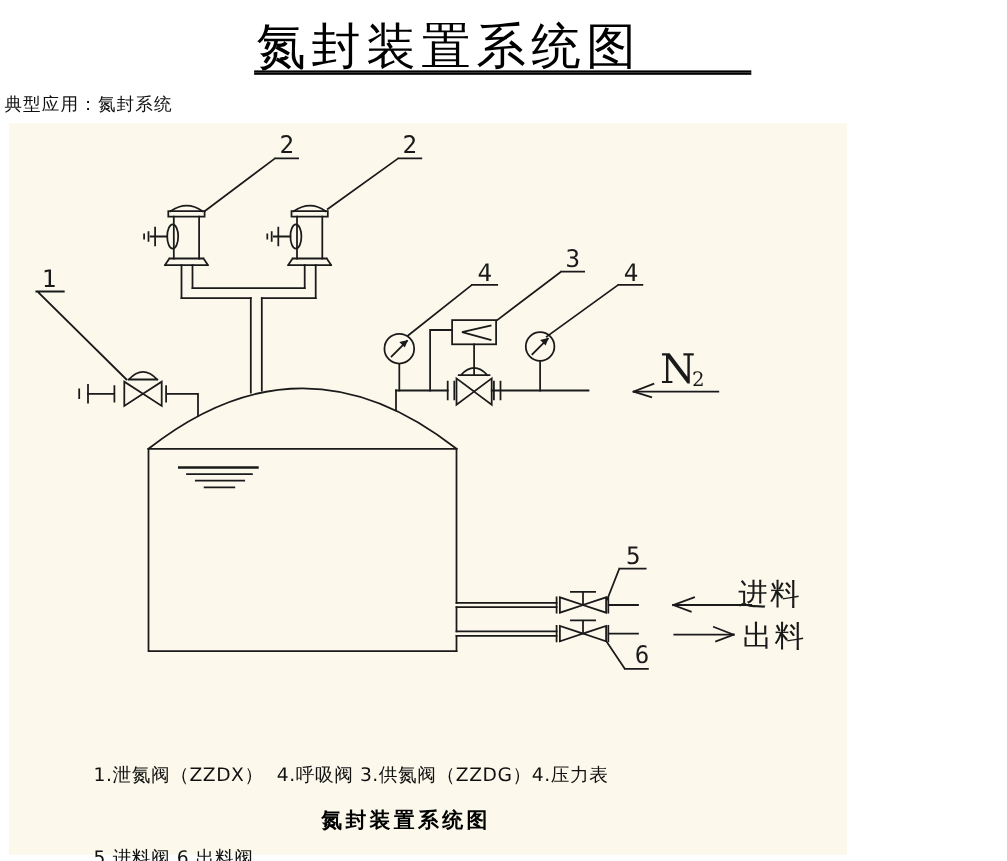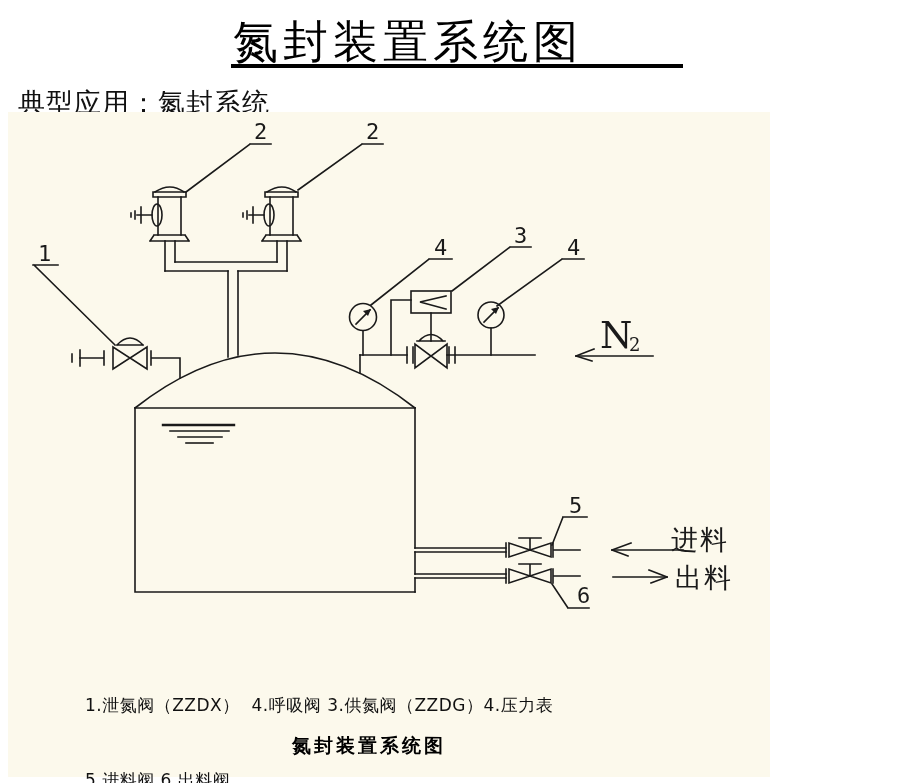--- a/index.html
+++ b/index.html
@@ -24,23 +24,23 @@
   }
   .title-underline {
     position: absolute;
     left: 231px; top: 64px;
     width: 452px; height: 3px;
     border-top: 2px solid #000;
     border-bottom: 2px solid #000;
   }
   .subtitle {
     position: absolute;
-    left: 18px; top: 85px;
-    font-family: "DejaVu Serif", "Liberation Serif", serif;
-    font-size: 27px;
+    left: 4px; top: 85px;
+    font-family: "DejaVu Serif", "Liberation Serif", serif;
+    font-size: 16px;
     letter-spacing: 1px;
     color: #111;
     white-space: nowrap;
   }
   .canvas-box {
     position: absolute;
     left: 8px; top: 112px;
     width: 762px; height: 665px;
     background: var(--canvas);
   }

